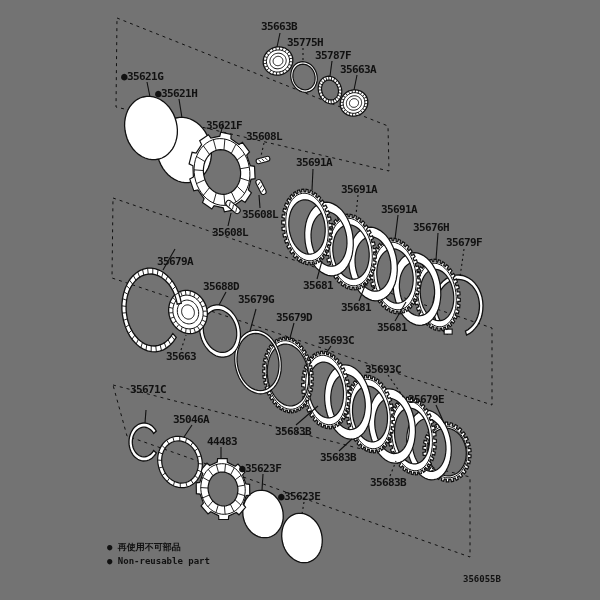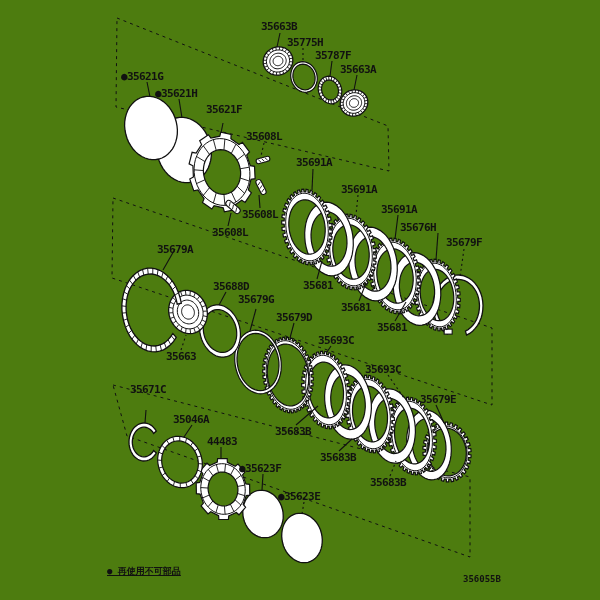--- a/index.html
+++ b/index.html
@@ -1,21 +1,21 @@
 <!DOCTYPE html>
 <html><head>
 <meta charset="utf-8">
 <style>
   html,body{margin:0;padding:0;background:#fff;width:600px;height:600px;overflow:hidden;}
-  #stage{position:relative;width:600px;height:600px;background:#4d7c0f;
+  #stage{position:relative;width:600px;height:600px;background:#737373;
          font-family:"DejaVu Sans Mono",monospace;}
   #art{position:absolute;left:0;top:0;}
   .label{position:absolute;font:bold 11px "DejaVu Sans Mono",monospace;
          letter-spacing:-0.6px;color:#111;white-space:nowrap;line-height:11px;}
-  .legend{position:absolute;left:107px;top:564px;color:#111;text-decoration:underline;}
+  .legend{position:absolute;left:107px;top:540px;color:#111;}
   .legend div{font:bold 9px "DejaVu Sans Mono",monospace;line-height:14px;white-space:nowrap;}
   .figcode{position:absolute;left:463px;top:574px;font:bold 9px "DejaVu Sans Mono",monospace;
            color:#111;white-space:nowrap;}
 </style>
 </head>
 <body>
 
 <div id="stage">
   <svg id="art" width="600" height="600" viewBox="0 0 600 600">
       <path d="M117,18L388,126L389,171L116,107Z" fill="none" stroke="#111111" stroke-width="1" stroke-dasharray="3,4"></path>
@@ -303,46 +303,47 @@
       <line x1="263" y1="474" x2="262" y2="490" stroke="#111111" stroke-width="1.1"></line>
       <line x1="304" y1="502" x2="302" y2="514" stroke="#111111" stroke-width="1.1" stroke-dasharray="2,3"></line>
     </svg>
 
   <div class="label" style="left:261px;top:21px">35663B</div>
   <div class="label" style="left:287px;top:37px">35775H</div>
   <div class="label" style="left:315px;top:50px">35787F</div>
   <div class="label" style="left:340px;top:64px">35663A</div>
   <div class="label" style="left:121px;top:71px">●35621G</div>
   <div class="label" style="left:155px;top:88px">●35621H</div>
-  <div class="label" style="left:206px;top:104px">35621F</div>
+  <div class="label" style="left:206px;top:120px">35621F</div>
   <div class="label" style="left:246px;top:131px">35608L</div>
   <div class="label" style="left:296px;top:157px">35691A</div>
   <div class="label" style="left:341px;top:184px">35691A</div>
   <div class="label" style="left:381px;top:204px">35691A</div>
-  <div class="label" style="left:400px;top:222px">35676H</div>
+  <div class="label" style="left:413px;top:222px">35676H</div>
   <div class="label" style="left:446px;top:237px">35679F</div>
   <div class="label" style="left:242px;top:209px">35608L</div>
   <div class="label" style="left:212px;top:227px">35608L</div>
-  <div class="label" style="left:157px;top:244px">35679A</div>
-  <div class="label" style="left:213px;top:281px">35688D</div>
+  <div class="label" style="left:157px;top:256px">35679A</div>
+  <div class="label" style="left:203px;top:281px">35688D</div>
   <div class="label" style="left:238px;top:294px">35679G</div>
   <div class="label" style="left:276px;top:312px">35679D</div>
   <div class="label" style="left:303px;top:280px">35681</div>
   <div class="label" style="left:341px;top:302px">35681</div>
   <div class="label" style="left:377px;top:322px">35681</div>
   <div class="label" style="left:166px;top:351px">35663</div>
   <div class="label" style="left:318px;top:335px">35693C</div>
   <div class="label" style="left:365px;top:364px">35693C</div>
-  <div class="label" style="left:420px;top:394px">35679E</div>
+  <div class="label" style="left:408px;top:394px">35679E</div>
   <div class="label" style="left:275px;top:426px">35683B</div>
   <div class="label" style="left:320px;top:452px">35683B</div>
   <div class="label" style="left:370px;top:477px">35683B</div>
   <div class="label" style="left:130px;top:384px">35671C</div>
   <div class="label" style="left:173px;top:414px">35046A</div>
   <div class="label" style="left:207px;top:436px">44483</div>
   <div class="label" style="left:239px;top:463px">●35623F</div>
   <div class="label" style="left:278px;top:491px">●35623E</div>
 
   <div class="legend">
     <div>● 再使用不可部品</div>
+    <div>● Non-reusable part</div>
   </div>
   <div class="figcode">356055B</div>
 </div>
 
 </body></html>

